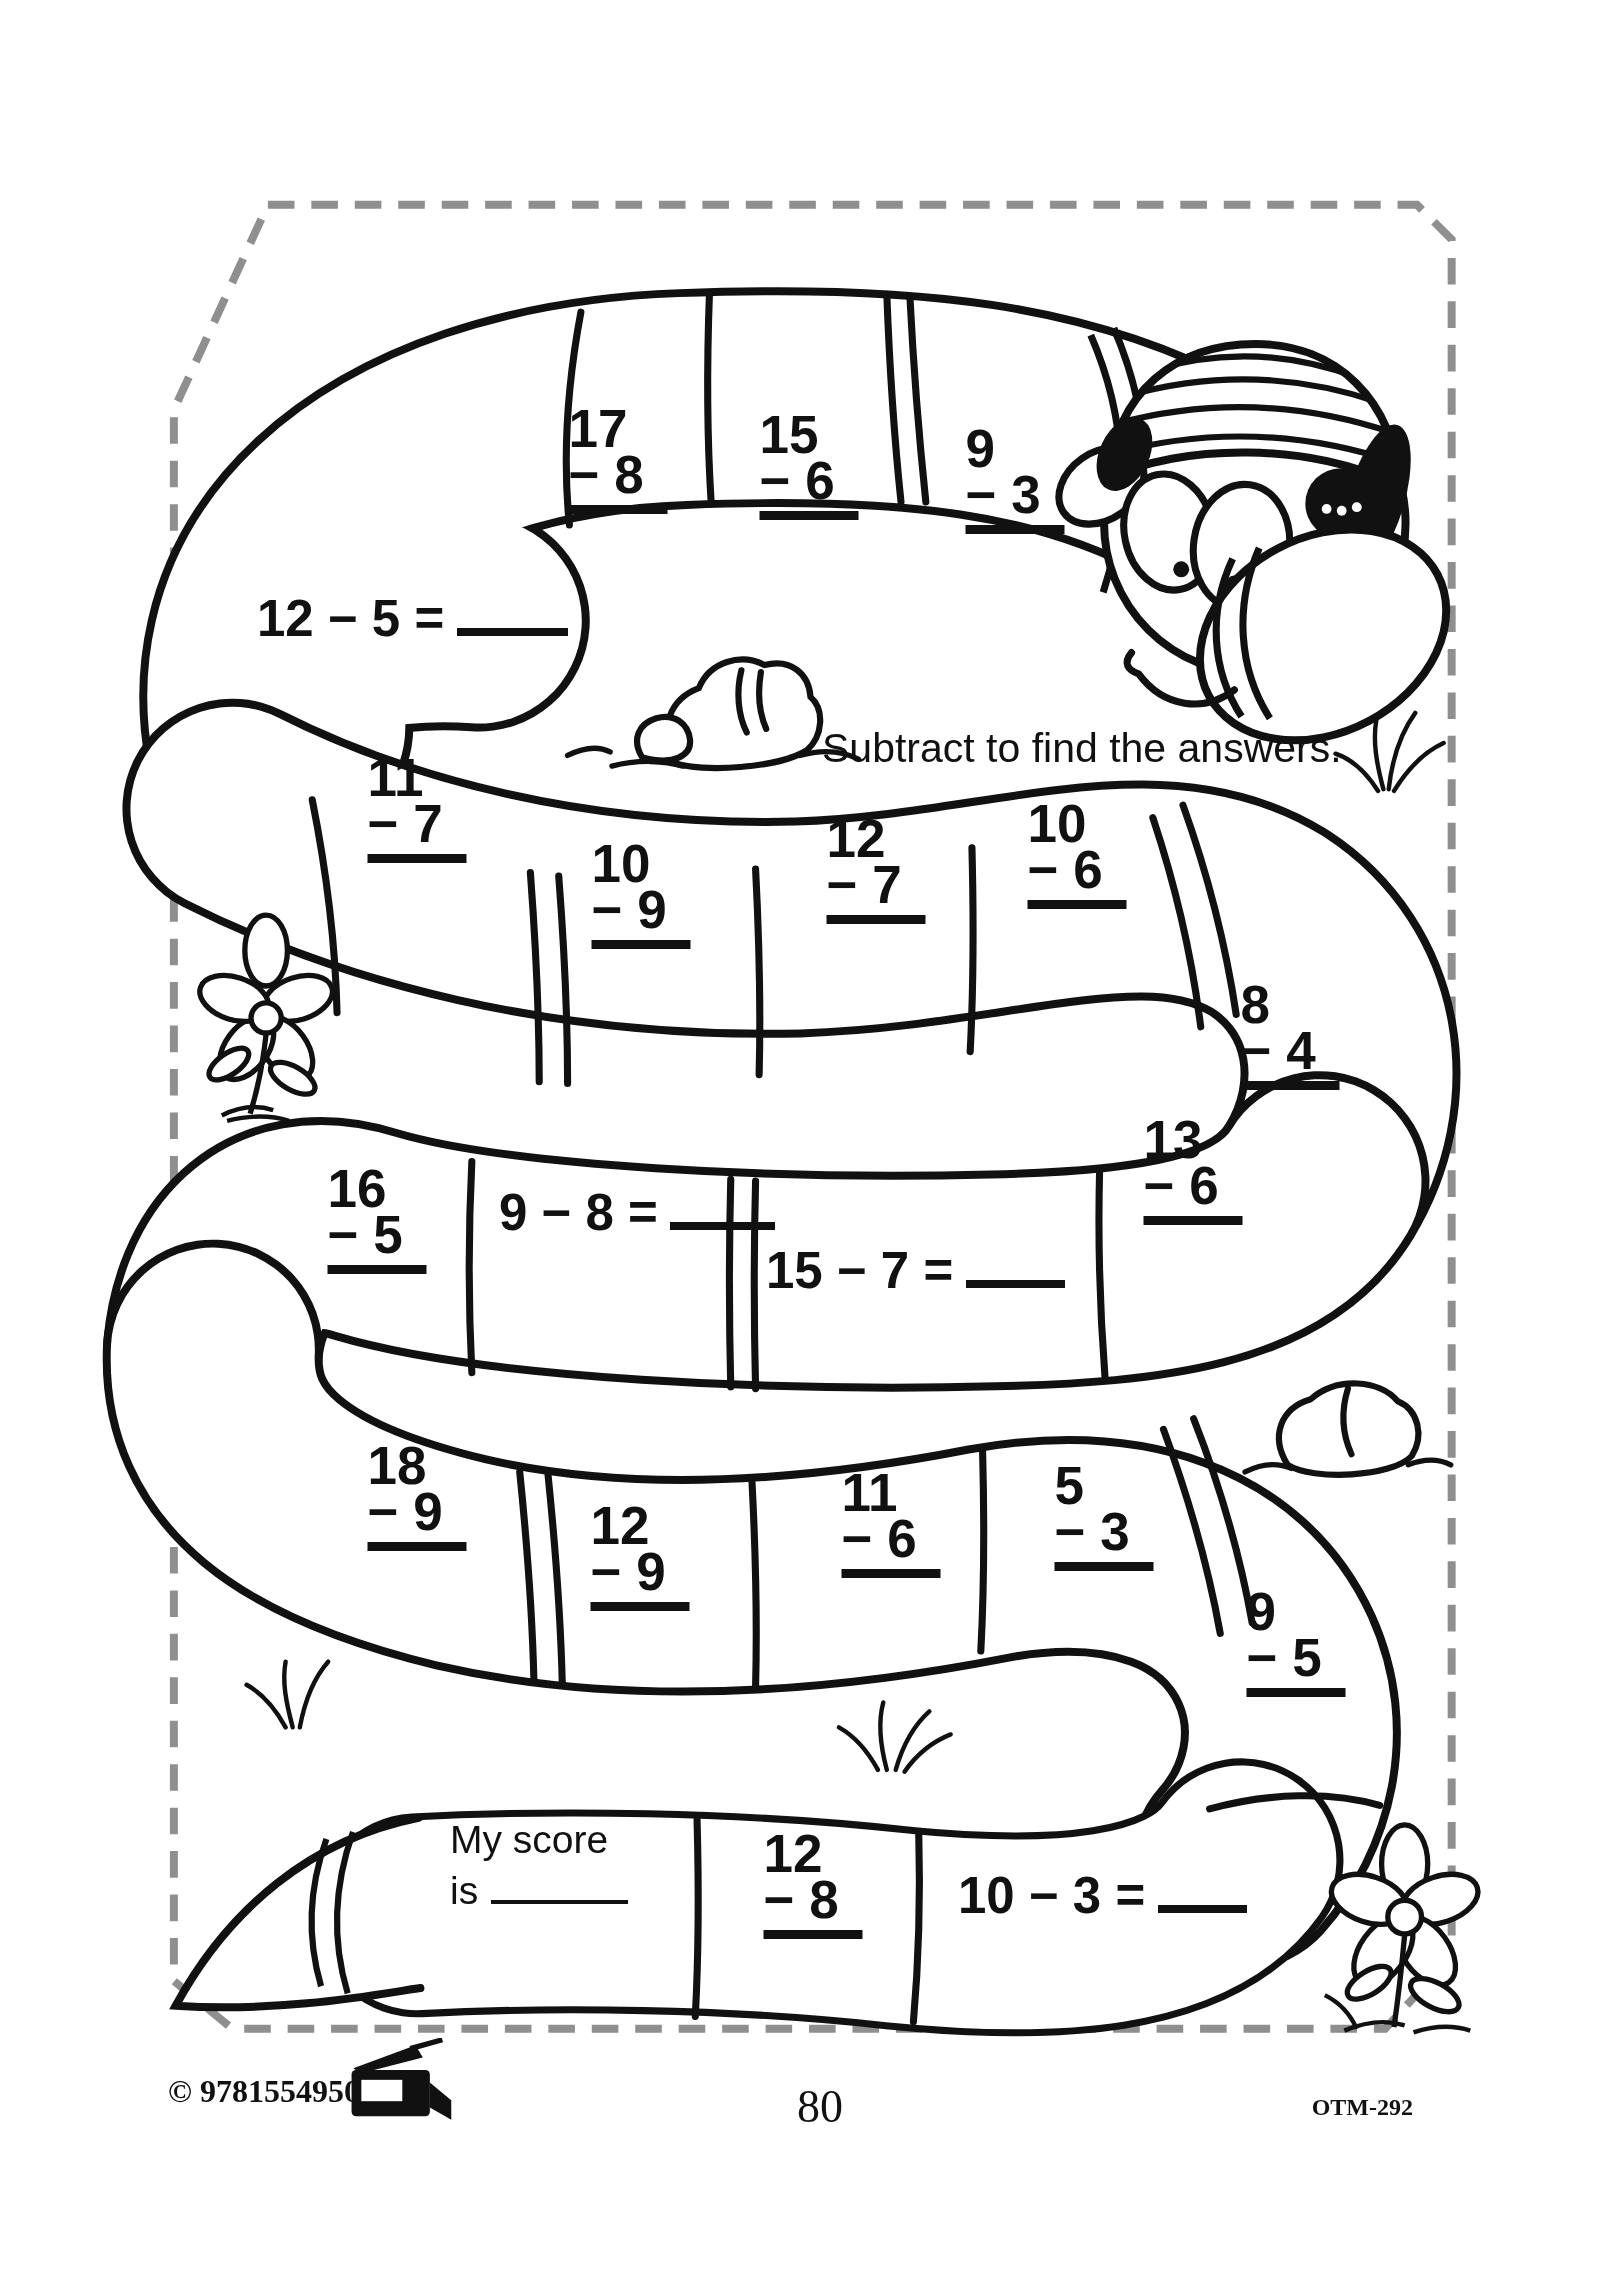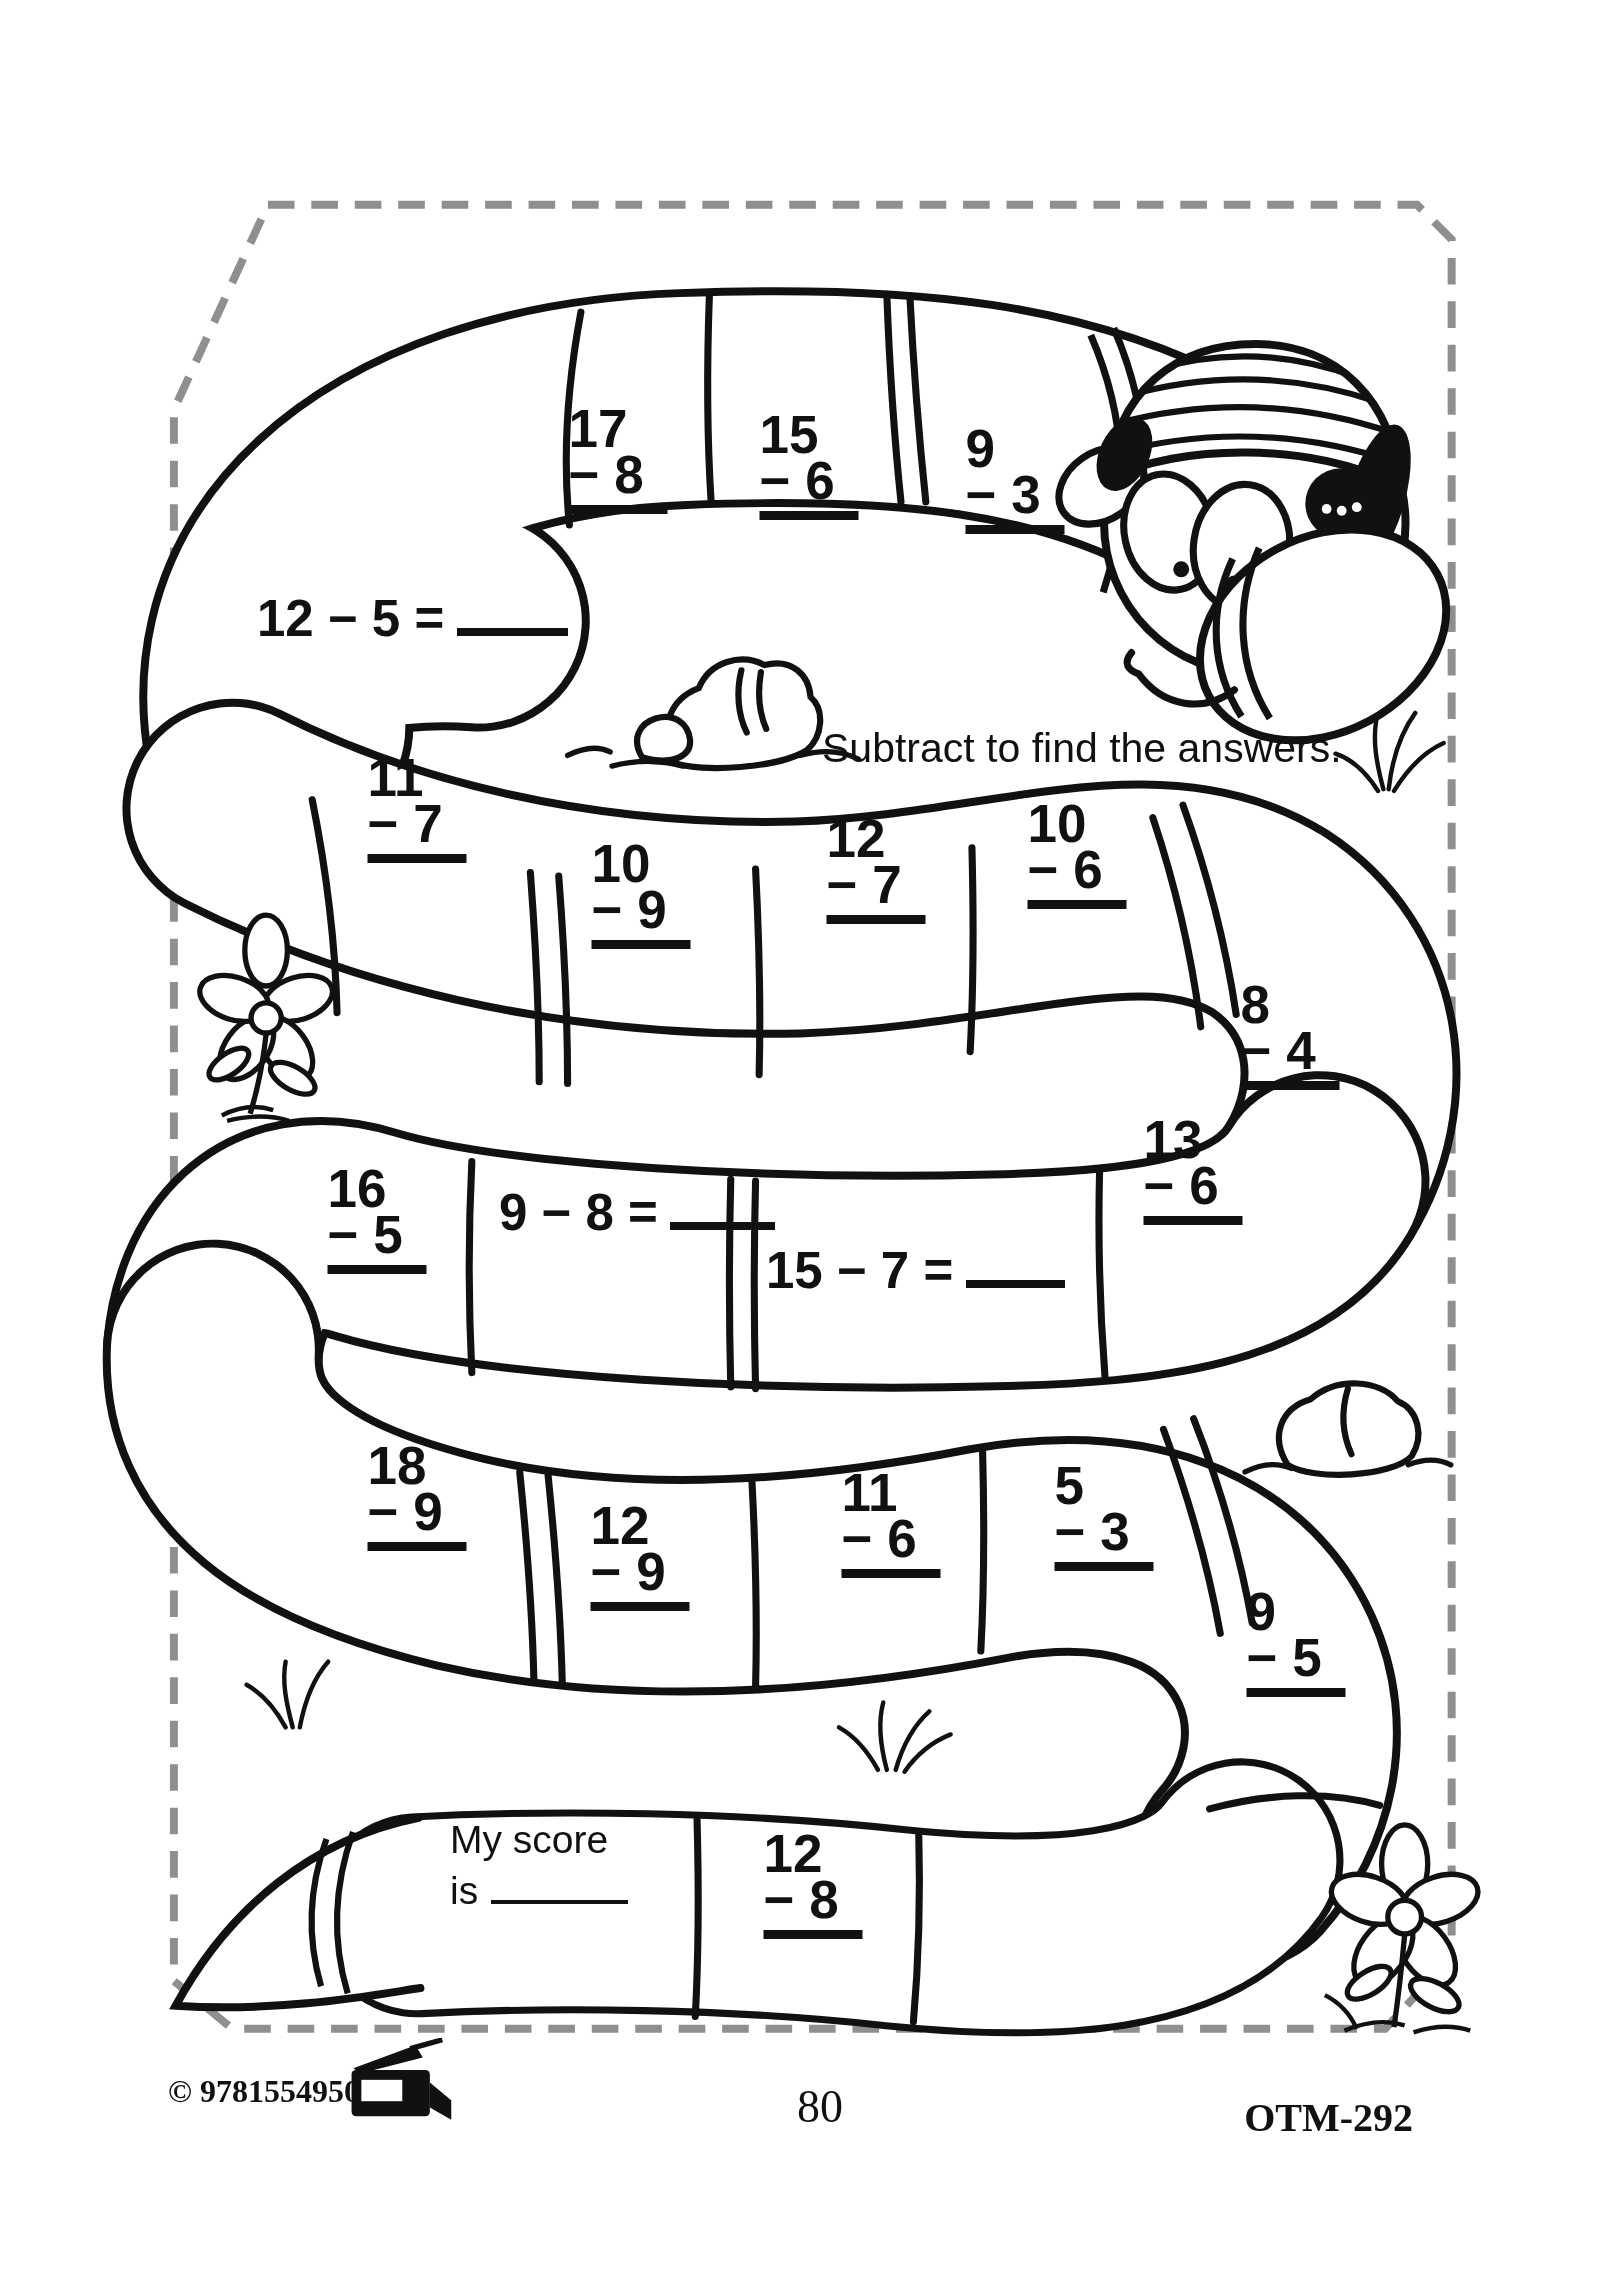--- a/index.html
+++ b/index.html
@@ -15,21 +15,21 @@
   .prob{position:absolute;transform:translateX(-50%);text-align:left;}
   .pnum{font-size:53px;font-weight:700;line-height:46px;white-space:pre;}
   .prule{height:8.9px;background:#111;margin:7px auto 0;width:99px;}
   .prob-inline{position:absolute;white-space:nowrap;font-size:51px;font-weight:700;line-height:51px;margin-top:8px;}
   .blank{display:inline-block;height:8px;background:#111;margin-left:12.4px;}
   .instruction{position:absolute;left:822px;top:725px;font-size:41px;font-weight:400;white-space:nowrap;}
   .score{position:absolute;left:450px;top:1814px;font-size:39px;font-weight:400;line-height:51px;}
   .score .blank{height:4.4px;}
   .footer-copy{position:absolute;left:168px;top:2073px;font-family:"Liberation Serif",serif;font-weight:700;font-size:32px;white-space:nowrap;}
   .footer-page{position:absolute;left:797px;top:2080px;font-family:"Liberation Serif",serif;font-weight:400;font-size:46px;}
-  .footer-code{position:absolute;left:1413px;top:2094px;transform:translateX(-100%);font-family:"Liberation Serif",serif;font-weight:700;font-size:40px;}
+  .footer-code{position:absolute;left:1413px;top:2094px;transform:translateX(-100%);font-family:"Liberation Serif",serif;font-weight:700;font-size:24px;}
   .copier{position:absolute;left:348px;top:2038px;}
 </style>
 </head>
 <body>
 
 <div class="page">
 
   <svg class="art" width="1622" height="2270" viewBox="0 0 1829 2560">
     <defs>
       <clipPath id="capClip">
@@ -281,20 +281,23 @@
 
   <div class="score">
     <div>My score</div>
     <div><span>is</span><span class="blank" style="width:137px"></span></div>
   </div>
   <div class="prob" style="left:813px;top:1831px">
     <div class="pnum">12</div>
     <div class="pnum">− 8</div>
     <div class="prule"></div>
   </div>
+  <div class="prob-inline" style="left:958px;top:1862px">
+    <span>10 − 3 =</span><span class="blank" style="width:89px"></span>
+  </div>
 
   <div class="footer-copy">© 9781554950584</div>
   <svg class="copier" width="105" height="89" viewBox="0 0 118 100">
     <polygon points="6,34 76,8 84,22 14,40" fill="#111"></polygon>
     <line x1="70" y1="12" x2="106" y2="2" stroke="#111" stroke-width="6"></line>
     <rect x="4" y="36" width="88" height="52" rx="5" fill="#111"></rect>
     <rect x="15" y="47" width="46" height="24" fill="#fff"></rect>
     <polygon points="92,50 116,70 116,92 92,78" fill="#111"></polygon>
   </svg>
   <div class="footer-page">80</div>

